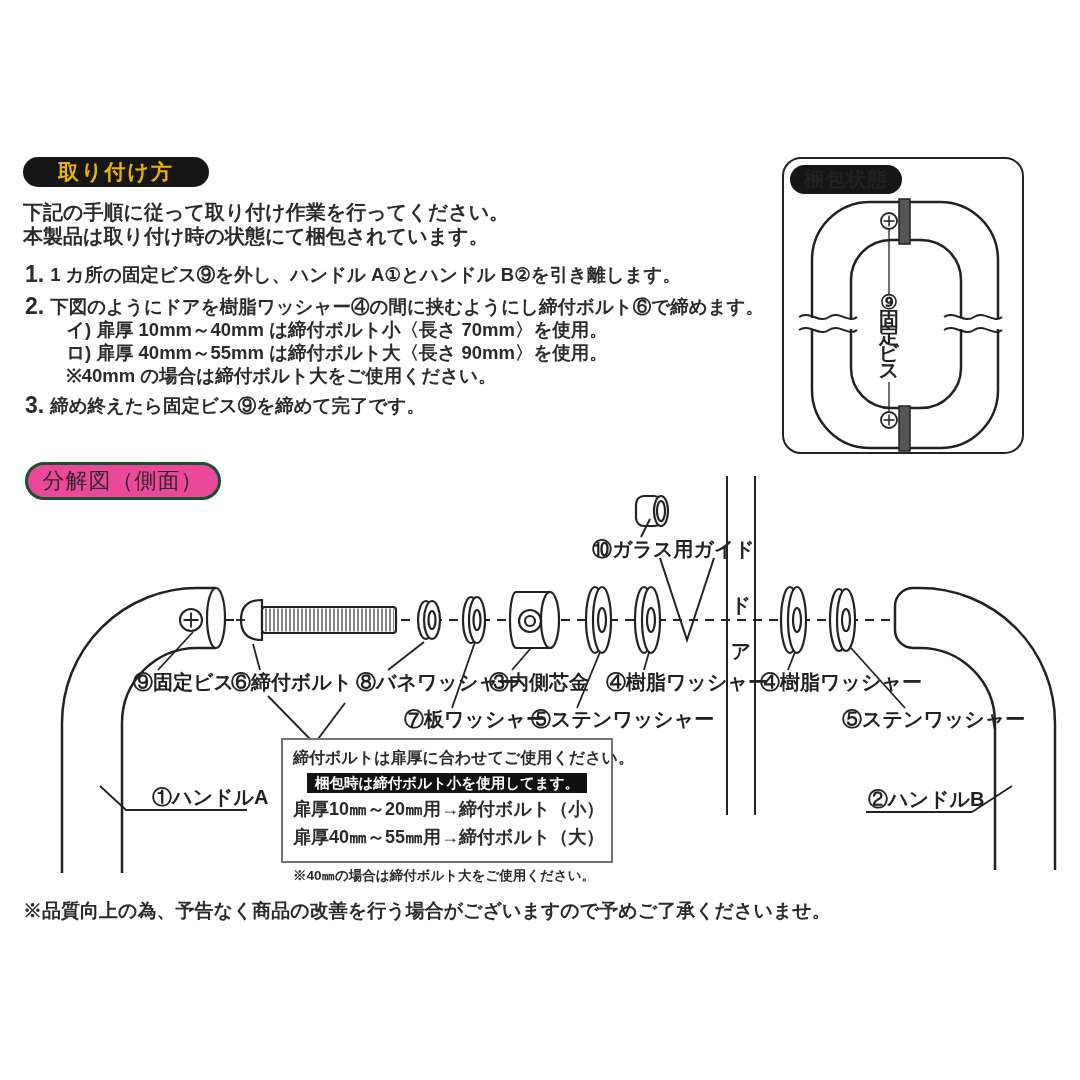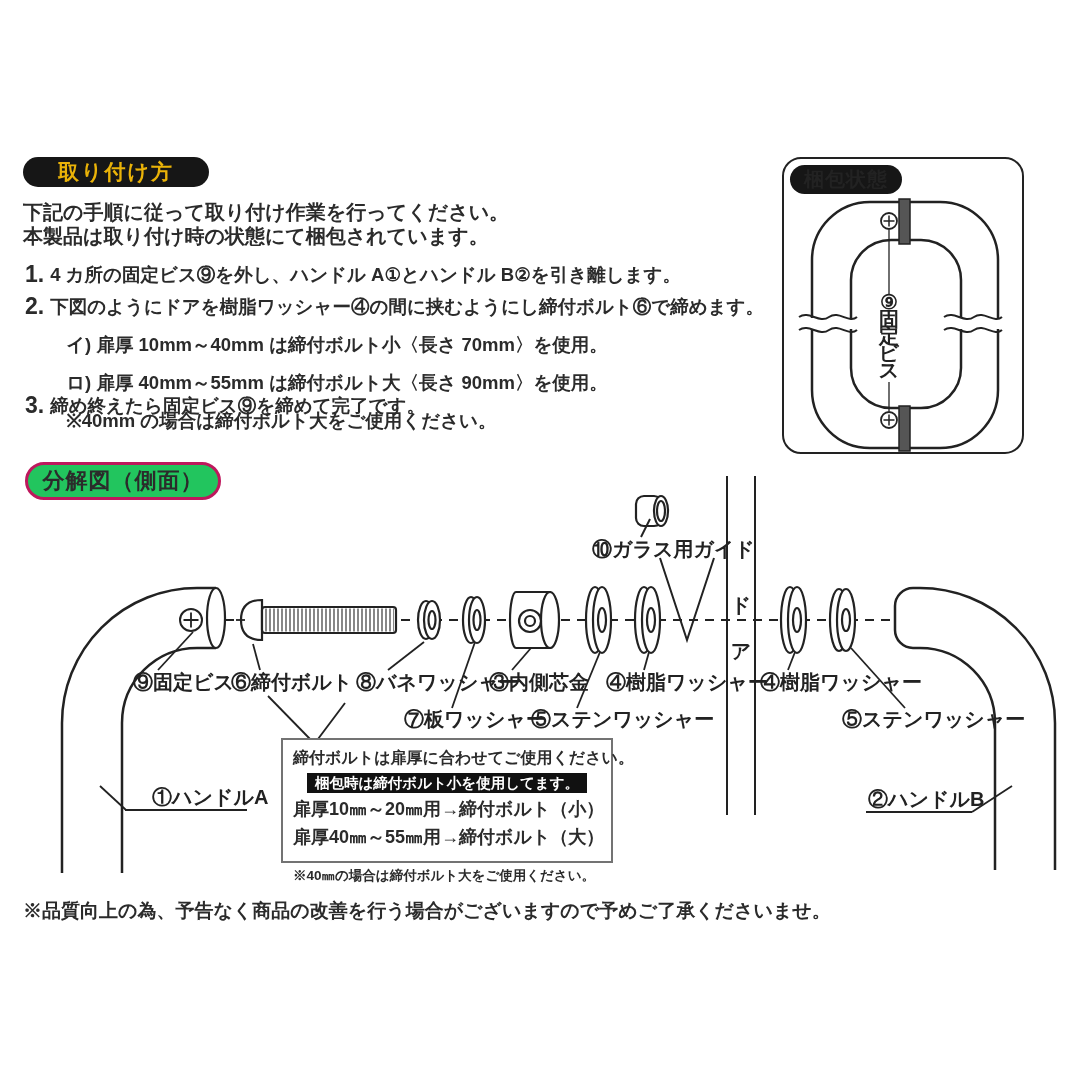--- a/index.html
+++ b/index.html
@@ -2,27 +2,27 @@
 <html><head>
 <meta charset="utf-8">
 <style>
   *{margin:0;padding:0;box-sizing:border-box}
   html,body{background:#fff}
   body{width:1080px;height:1080px;position:relative;overflow:hidden;
        font-family:"Liberation Sans",sans-serif;color:#2b2b2b}
   .abs{position:absolute}
   .pill-dark{background:#161616;color:#eab308;border-radius:16px;display:flex;
              align-items:center;justify-content:center;font-weight:bold;letter-spacing:2px}
-  .pill-light{background:#22c55e;border:3px solid #be185d;border-radius:20px;display:flex;
-              align-items:center;justify-content:center;font-weight:bold;letter-spacing:1px}
+  .pill-light{background:#ec4899;border:3px solid #14532d;border-radius:20px;display:flex;
+              align-items:center;justify-content:center;font-weight:normal;letter-spacing:1px}
   .intro{font-size:20px;font-weight:bold;line-height:24px}
   .step{display:flex;align-items:flex-start}
   .step-num{font-size:23px;font-weight:bold;line-height:23px;margin-right:6px}
   .step-text{font-size:18.5px;font-weight:bold;line-height:23px}
-  .sub{margin-left:16px;margin-top:15px}
+  .sub{margin-left:16px;margin-top:0}
   .note-box{border:2px solid #737373;background:#fff}
   .note-l1{font-size:16px;font-weight:bold;margin:8px 10px 4px 10px;white-space:nowrap}
   .note-banner{background:#111;color:#fff;font-size:14.5px;font-weight:bold;
                margin:0 24px;height:20px;display:flex;align-items:center;justify-content:center;white-space:nowrap}
   .note-l23{font-size:18px;font-weight:bold;margin:4px 10px 0 10px;white-space:nowrap}
   .note-l4{font-size:13.5px;font-weight:bold;margin:18px 10px 0 10px;white-space:nowrap}
   .disclaimer{font-size:19px;font-weight:bold;white-space:nowrap}
   svg{position:absolute;overflow:visible}
   svg text{font-family:"Liberation Sans",sans-serif;font-weight:bold;fill:#222;font-size:20px}
   .ln{stroke:#222;stroke-width:2;fill:none}
@@ -34,21 +34,21 @@
 
 <div class="abs pill-dark" style="left:23px;top:157px;width:186px;height:30px;font-size:21px">取り付け方</div>
 
 <div class="abs intro" style="left:23px;top:200px">
   <div>下記の手順に従って取り付け作業を行ってください。</div>
   <div>本製品は取り付け時の状態にて梱包されています。</div>
 </div>
 
 <div class="abs step" style="left:25px;top:263px">
   <span class="step-num">1.</span>
-  <div class="step-text">4 カ所の固定ビス⑨を外し、ハンドル A①とハンドル B②を引き離します。</div>
+  <div class="step-text">1 カ所の固定ビス⑨を外し、ハンドル A①とハンドル B②を引き離します。</div>
 </div>
 
 <div class="abs step" style="left:25px;top:295px">
   <span class="step-num">2.</span>
   <div>
     <div class="step-text">下図のようにドアを樹脂ワッシャー④の間に挟むようにし締付ボルト⑥で締めます。</div>
     <div class="step-text sub">イ) 扉厚 10mm～40mm は締付ボルト小〈長さ 70mm〉を使用。</div>
     <div class="step-text sub">ロ) 扉厚 40mm～55mm は締付ボルト大〈長さ 90mm〉を使用。</div>
     <div class="step-text sub">※40mm の場合は締付ボルト大をご使用ください。</div>
   </div>

